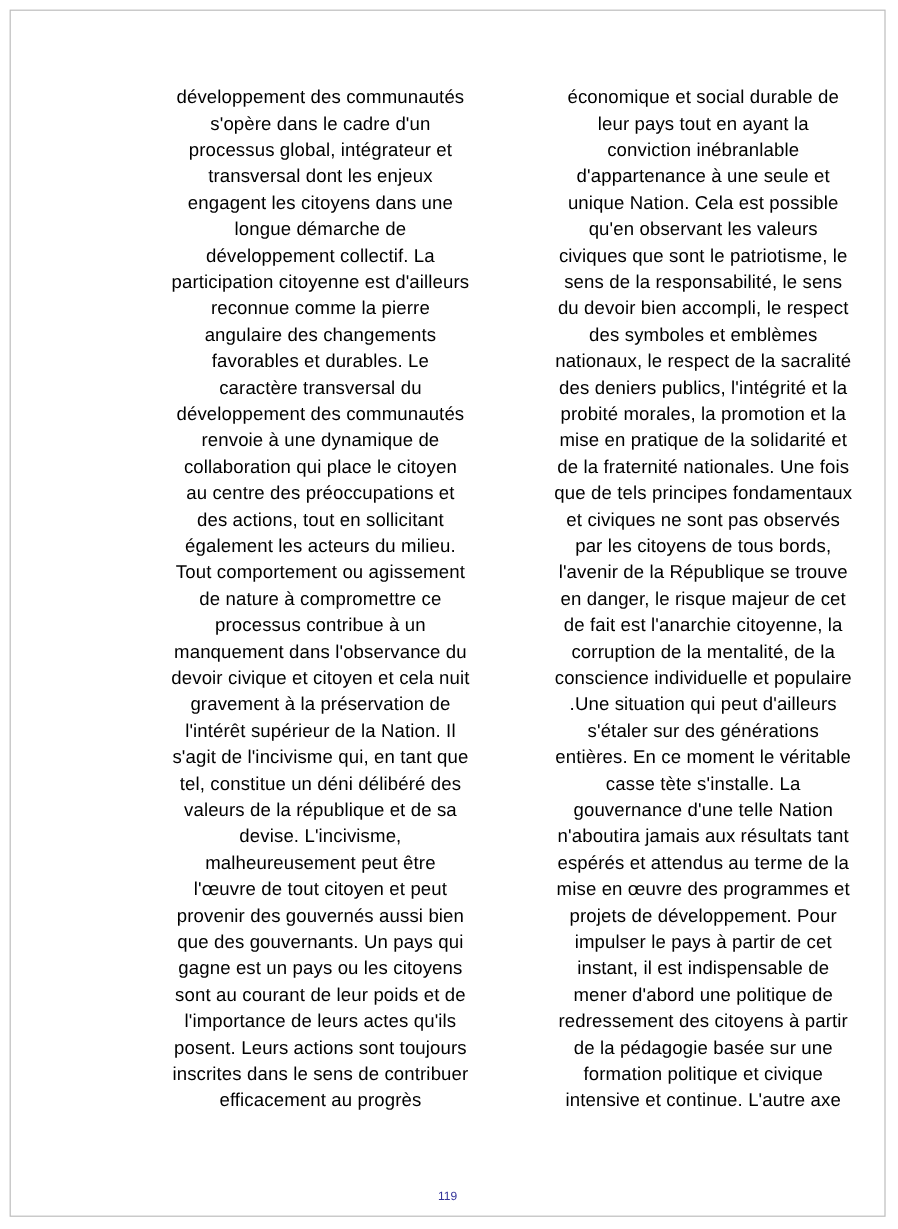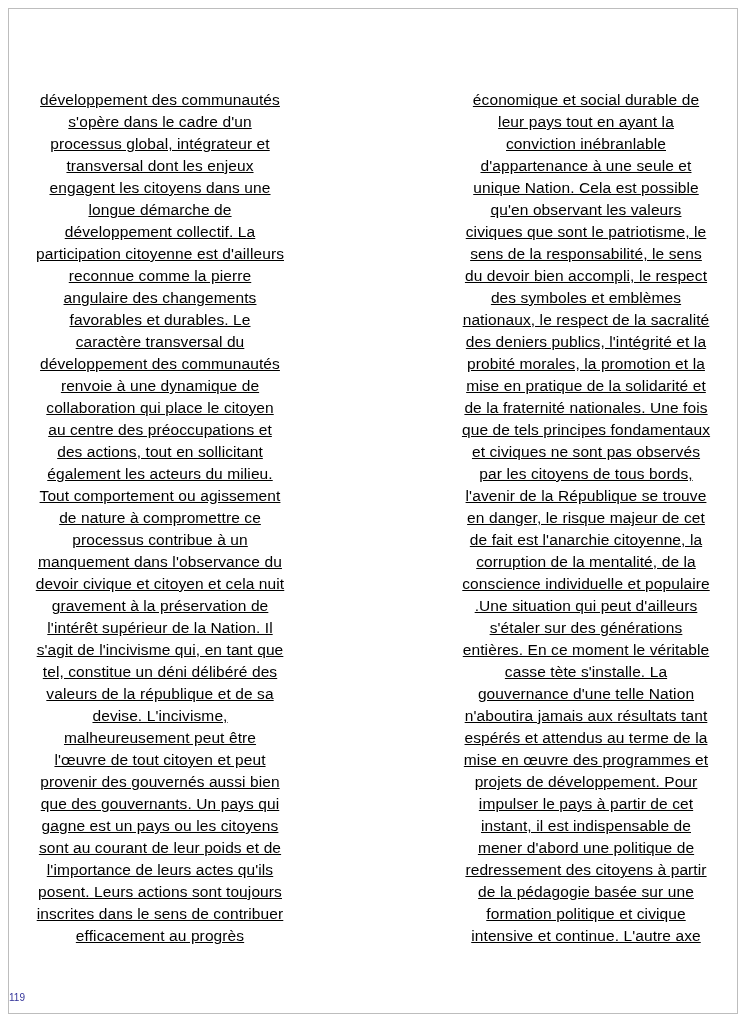--- a/index.html
+++ b/index.html
@@ -15,40 +15,39 @@
     left: 8px;
     top: 8px;
     width: 730px;
     height: 1006px;
     border: 1px solid #bdbdbd;
     background: #ffffff;
     box-sizing: border-box;
   }
   .text-columns {
     display: flex;
-    justify-content: space-between;
+    justify-content: flex-end;
     gap: 17px;
-    margin-top: 80px;
-    text-decoration: underline;
+    margin-top: 62px;
   }
   .text-column {
     width: 302px;
     font-size: 15.5px;
     line-height: 22px;
     color: #000000;
     text-align: center;
     white-space: pre-line;
     letter-spacing: 0.1px;
   }
   .page-number {
     position: absolute;
     left: 0;
     bottom: 10px;
     width: 100%;
-    text-align: left;
+    text-align: center;
     font-size: 10px;
     color: #333399;
   }
 </style>
 </head>
 <body>
 
 <div class="page-frame">
   <div class="text-columns">
     <div class="text-column">développement des communautés

